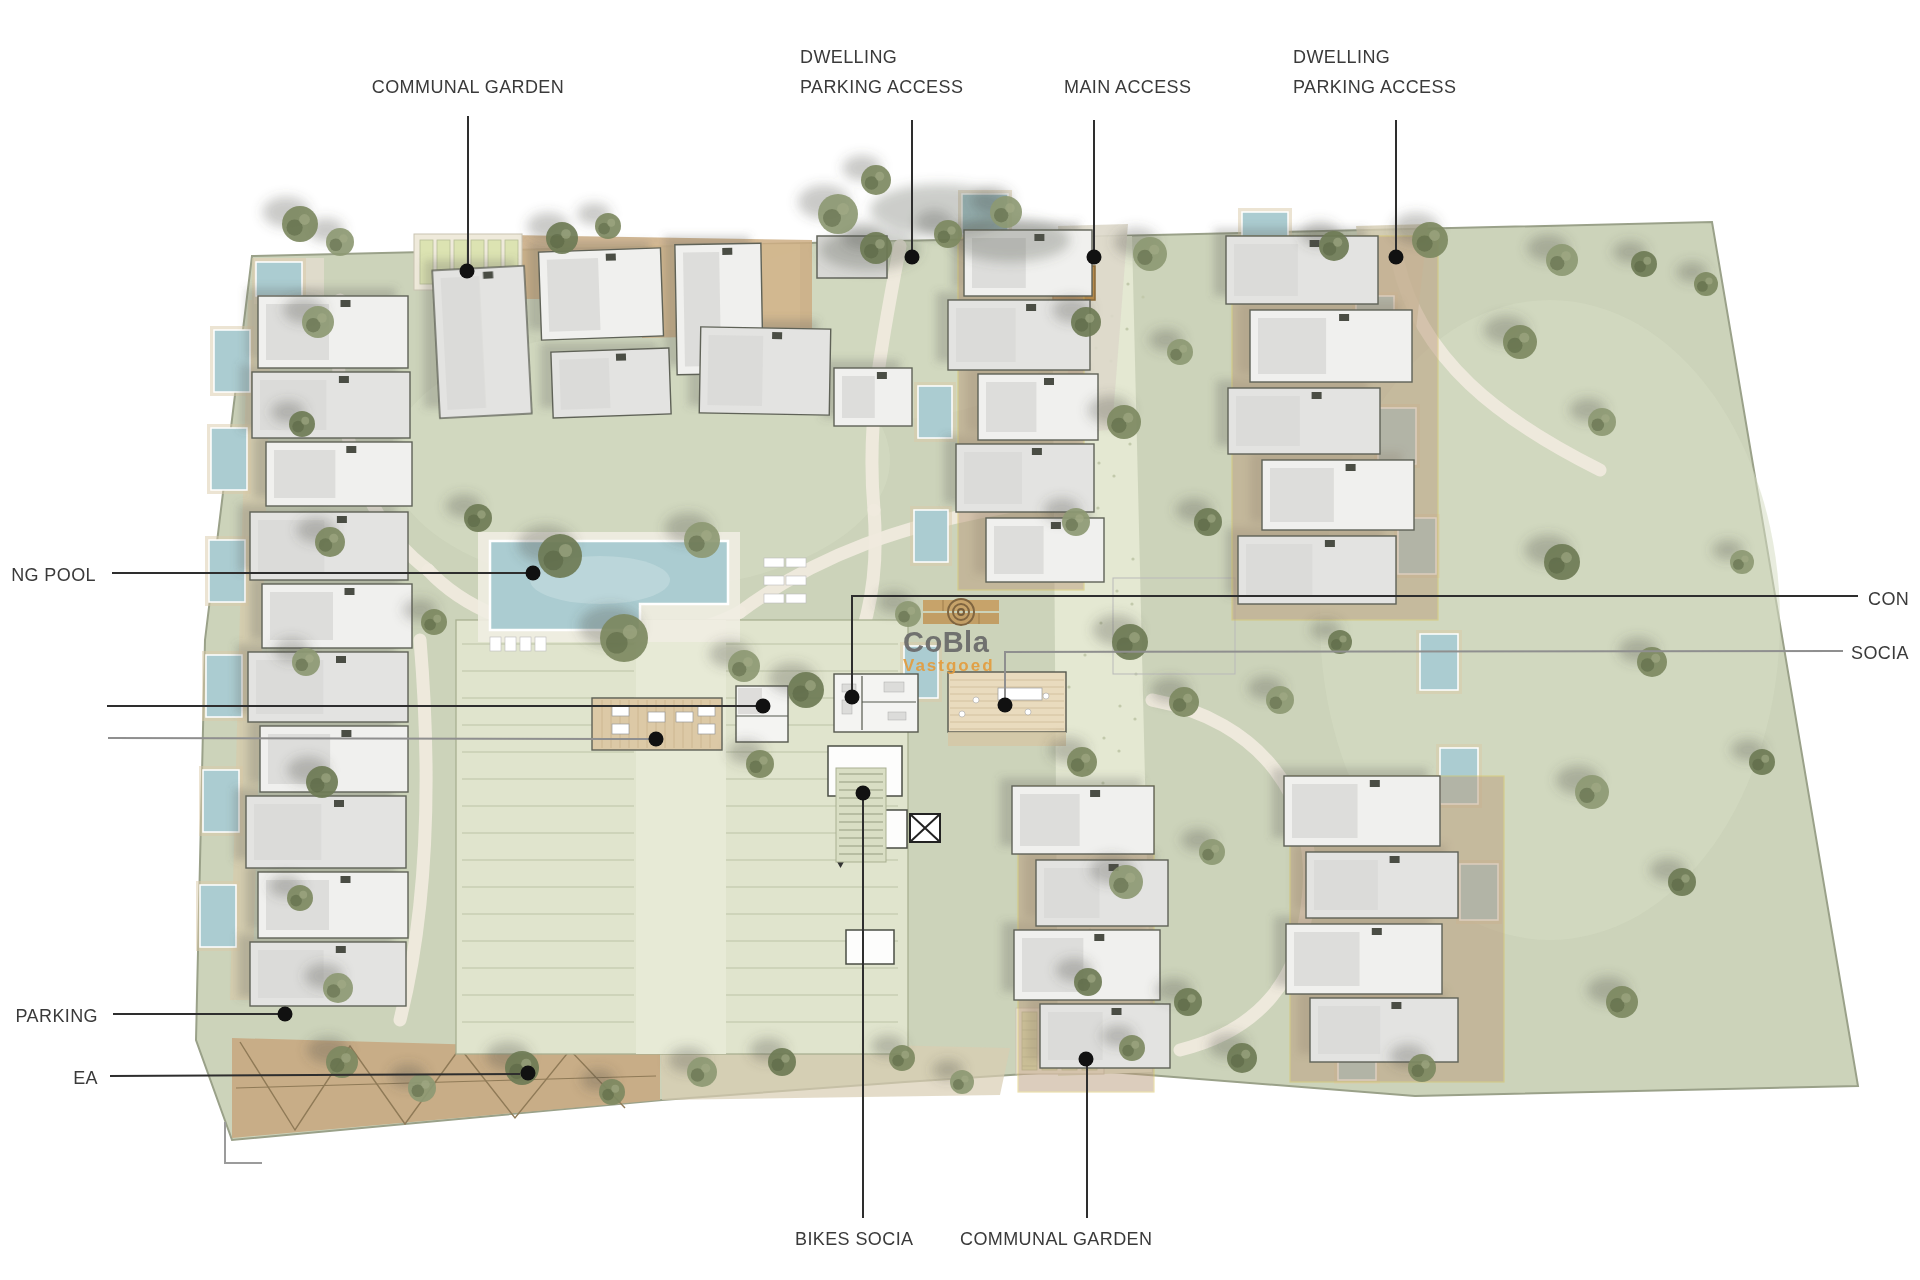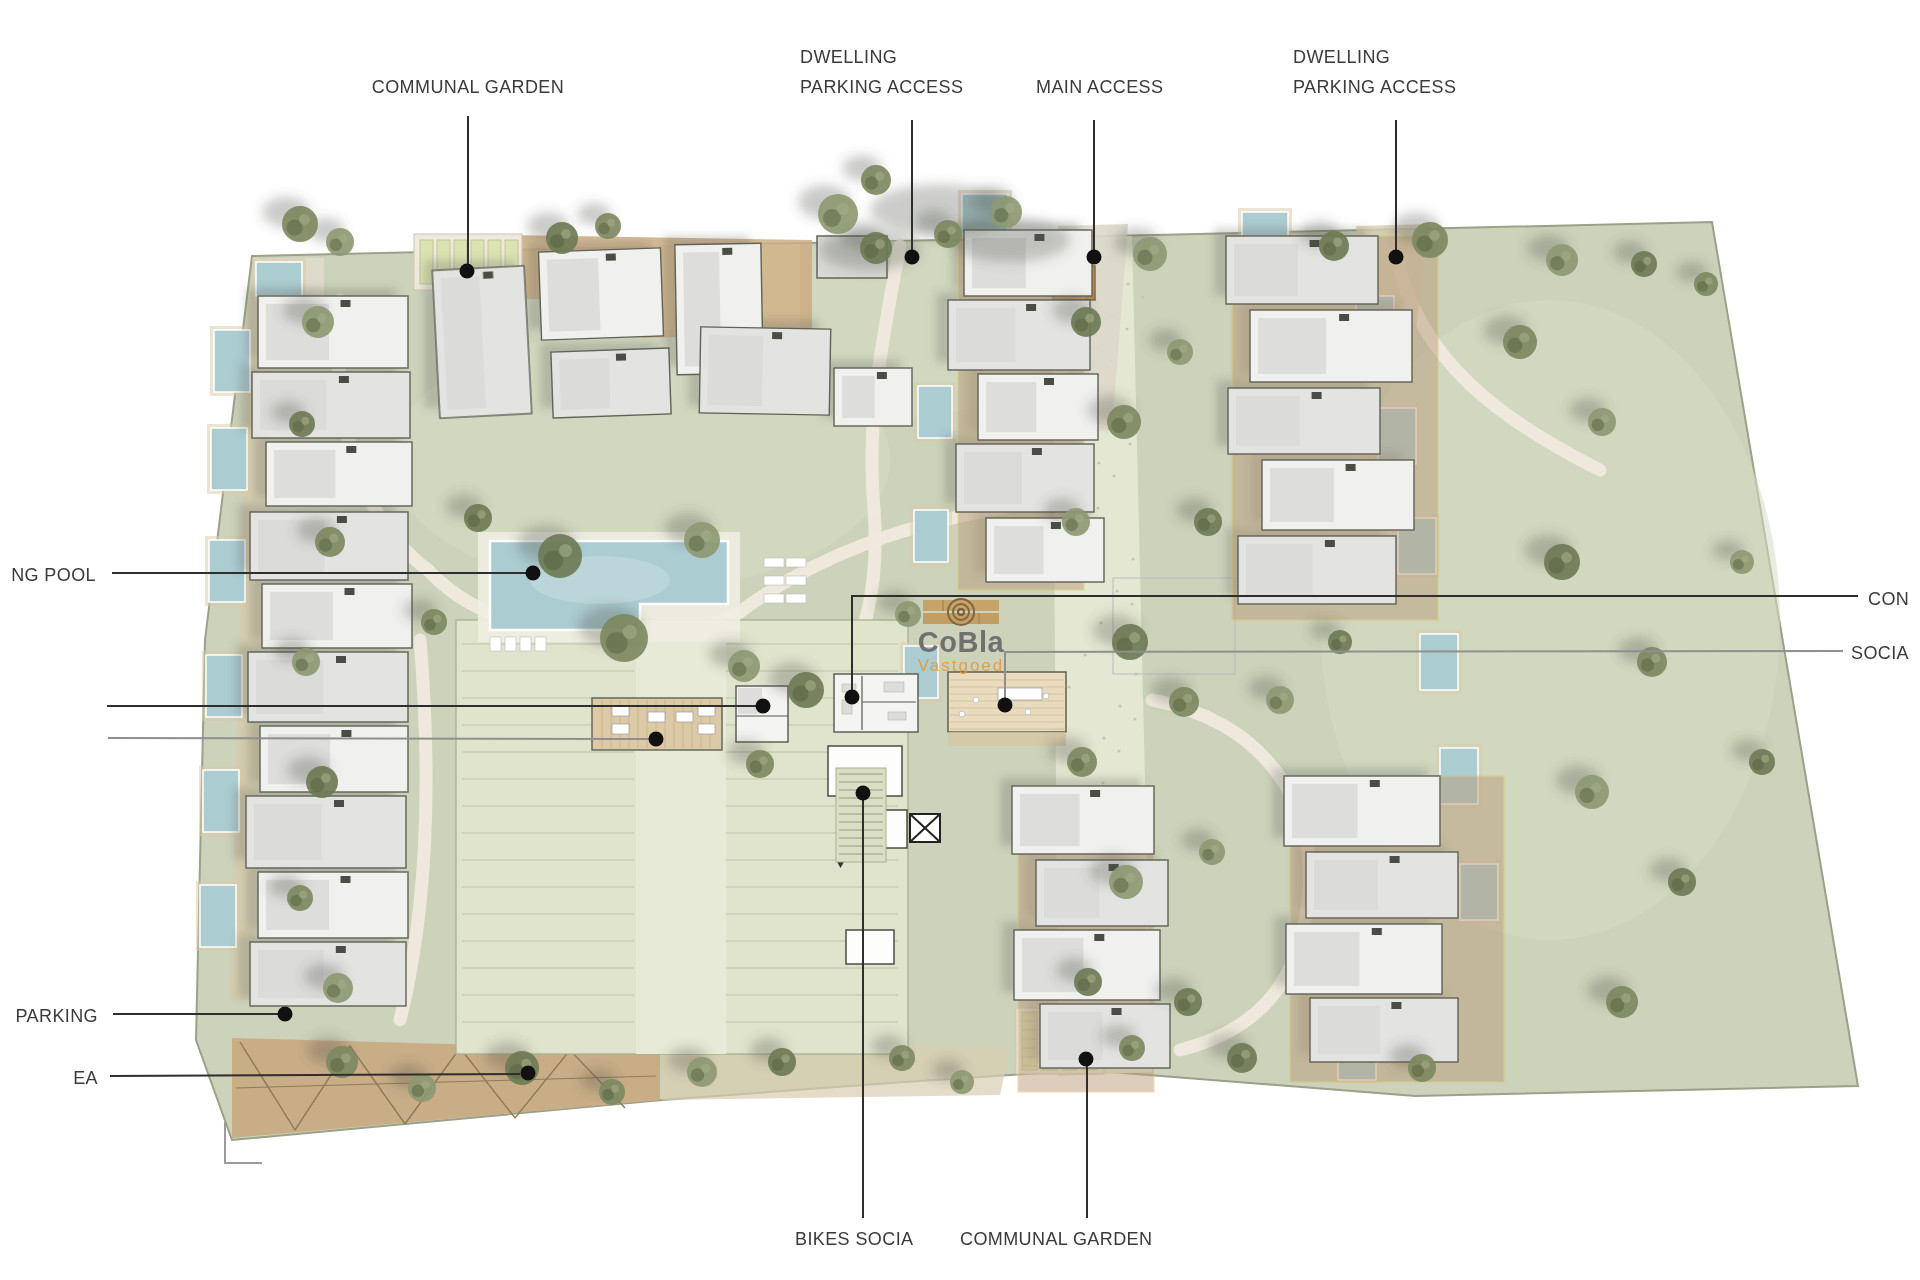--- a/index.html
+++ b/index.html
@@ -4,24 +4,24 @@
 <style>
   html,body{margin:0;padding:0}
   body{width:1920px;height:1280px;overflow:hidden;background:#ffffff;
        font-family:"Liberation Sans",sans-serif}
   .canvas{position:relative;width:1920px;height:1280px;background:#fff}
   svg.plan{position:absolute;left:0;top:0}
   .label{position:absolute;font-size:18px;line-height:30px;color:#3a3a3a;
          letter-spacing:.4px;white-space:pre-line}
   .label.center{text-align:center}
   .label.right{text-align:right}
-  .watermark{position:absolute;left:903px;top:596px;width:116px;text-align:center;opacity:.92}
+  .watermark{position:absolute;left:903px;top:596px;width:116px;text-align:left;opacity:.92}
   .wm-logo{display:block;margin:0 auto 1px auto}
   .wm-brand{font-size:29px;font-weight:bold;color:#696969;letter-spacing:.5px;line-height:27px}
-  .wm-sub{font-size:17px;font-weight:normal;color:#e39c3d;letter-spacing:2px;line-height:19px}
+  .wm-sub{font-size:17px;font-weight:bold;color:#e39c3d;letter-spacing:2px;line-height:19px}
 </style>
 </head>
 <body>
 
 <div class="canvas">
 
   <svg class="plan" width="1920" height="1280" viewBox="0 0 1920 1280">
     <defs>
       <filter id="b2" x="-30%" y="-30%" width="160%" height="160%">
           <feGaussianBlur stdDeviation="2"></feGaussianBlur>
@@ -810,21 +810,21 @@
         <polyline points="1843,651 1005,652 1005,698" fill="none" stroke="#8f8f8f" stroke-width="2"></polyline>
         <circle cx="1005" cy="705" r="7.5" fill="#111111"></circle>
       </g>
   </svg>
 
   <div class="label center" style="left:340px;top:72px;width:256px">COMMUNAL GARDEN</div>
 
   <div class="label" style="left:800px;top:42px">DWELLING
 PARKING ACCESS</div>
 
-  <div class="label" style="left:1036px;top:72px">MAIN ACCESS</div>
+  <div class="label" style="left:1064px;top:72px">MAIN ACCESS</div>
 
   <div class="label" style="left:1293px;top:42px">DWELLING
 PARKING ACCESS</div>
 
   <div class="label right" style="left:-8px;top:560px;width:104px">NG POOL</div>
 
   <div class="label right" style="left:0px;top:1001px;width:98px">PARKING</div>
 
   <div class="label right" style="left:34px;top:1063px;width:64px">EA</div>
 

